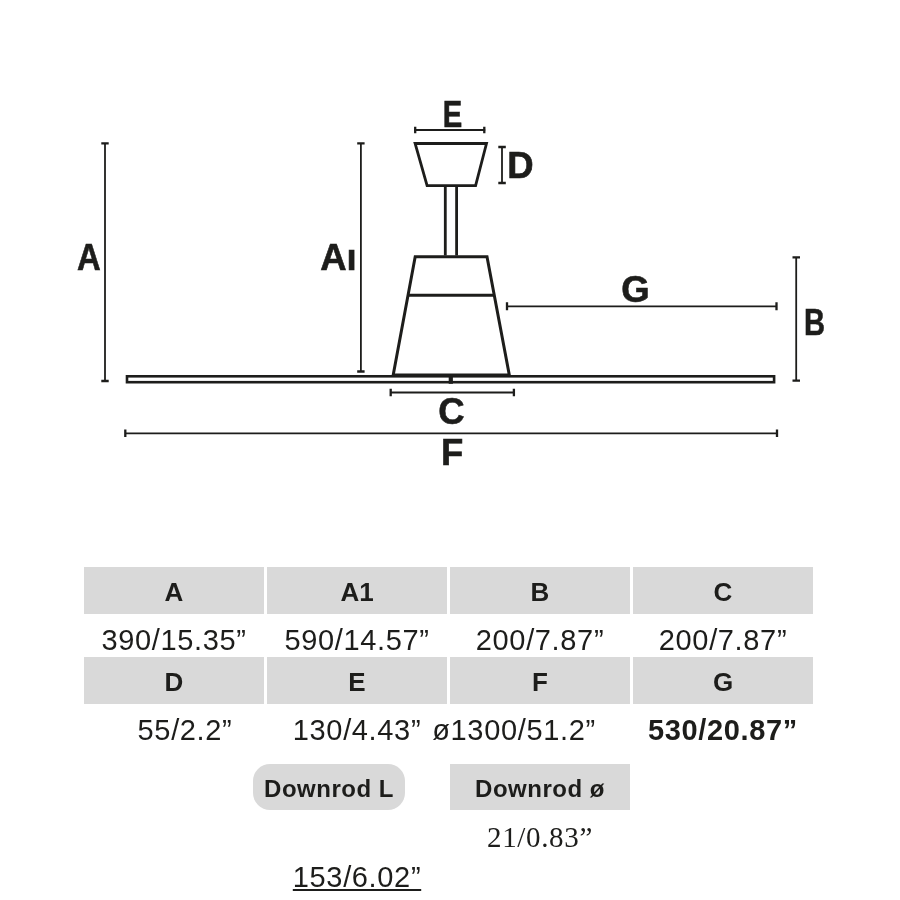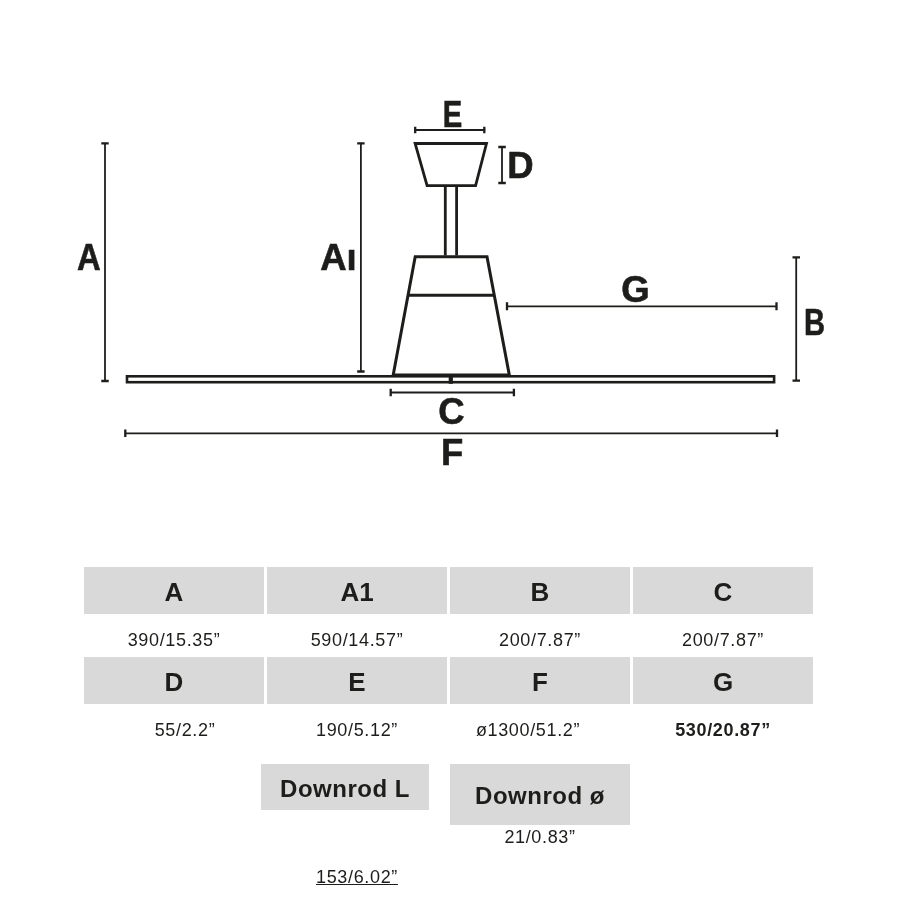--- a/index.html
+++ b/index.html
@@ -1,21 +1,21 @@
 <!DOCTYPE html>
 <html><head>
 <meta charset="utf-8">
 <style>
   html,body{margin:0;padding:0;background:#fff;}
   body{width:900px;height:900px;overflow:hidden;position:relative;font-family:"Liberation Sans",sans-serif;}
   svg{position:absolute;left:0;top:0;}
   .cell{position:absolute;display:flex;align-items:center;justify-content:center;color:#1d1d1b;}
   .hdr{background:#d9d9d9;font-weight:bold;font-size:26px;padding-top:3.5px;box-sizing:border-box;}
   .hdr2{font-size:24px;letter-spacing:0.5px;}
-  .val{font-size:18px;letter-spacing:0.65px;}
+  .val{font-size:29px;letter-spacing:0.65px;}
 </style>
 </head>
 <body>
 <svg width="900" height="560" viewBox="0 0 900 560">
   <g stroke="#1d1d1b" fill="none">
 
     <rect x="127" y="376.3" width="647.1" height="5.9" stroke-width="2.6" fill="#fff"></rect>
 
     <path d="M415.2,256.8 H487 L509.3,374.9 H393.2 Z" stroke-width="3" fill="#fff"></path>
 
@@ -70,21 +70,21 @@
 <div class="cell val" style="left:267px;top:615px;width:180px;height:50px;">590/14.57”</div>
 <div class="cell val" style="left:450px;top:615px;width:180px;height:50px;">200/7.87”</div>
 <div class="cell val" style="left:633px;top:615px;width:180px;height:50px;">200/7.87”</div>
 
 <div class="cell hdr" style="left:84px;top:657px;width:180px;height:47px;">D</div>
 <div class="cell hdr" style="left:267px;top:657px;width:180px;height:47px;">E</div>
 <div class="cell hdr" style="left:450px;top:657px;width:180px;height:47px;">F</div>
 <div class="cell hdr" style="left:633px;top:657px;width:180px;height:47px;">G</div>
 
 <div class="cell val" style="left:95px;top:705.5px;width:180px;height:50px;">55/2.2”</div>
-<div class="cell val" style="left:267px;top:705.5px;width:180px;height:50px;">190/5.12”</div>
-<div class="cell val" style="left:438px;top:705.5px;width:180px;height:50px;">ø1300/51.2”</div>
+<div class="cell val" style="left:267px;top:705.5px;width:180px;height:50px;">130/4.43”</div>
+<div class="cell val" style="left:424px;top:705.5px;width:180px;height:50px;">ø1300/51.2”</div>
 <div class="cell val" style="left:633px;top:705.5px;width:180px;height:50px;font-weight:bold;">530/20.87”</div>
 
-<div class="cell hdr hdr2" style="left:261px;top:764px;width:168px;height:46px;">Downrod L</div>
-<div class="cell hdr hdr2" style="left:450px;top:764px;width:180px;height:61px;">Downrod ø</div>
+<div class="cell hdr hdr2" style="left:253px;top:764px;width:152px;height:46px;border-radius:17px;">Downrod L</div>
+<div class="cell hdr hdr2" style="left:450px;top:764px;width:180px;height:46px;">Downrod ø</div>
 
 <div class="cell val" style="left:267px;top:852px;width:180px;height:50px;text-decoration:underline;">153/6.02”</div>
-<div class="cell val" style="left:450px;top:812px;width:180px;height:50px;">21/0.83”</div>
+<div class="cell val" style="left:450px;top:812px;width:180px;height:50px;font-family:Liberation Serif, serif;">21/0.83”</div>
 
 </body></html>

